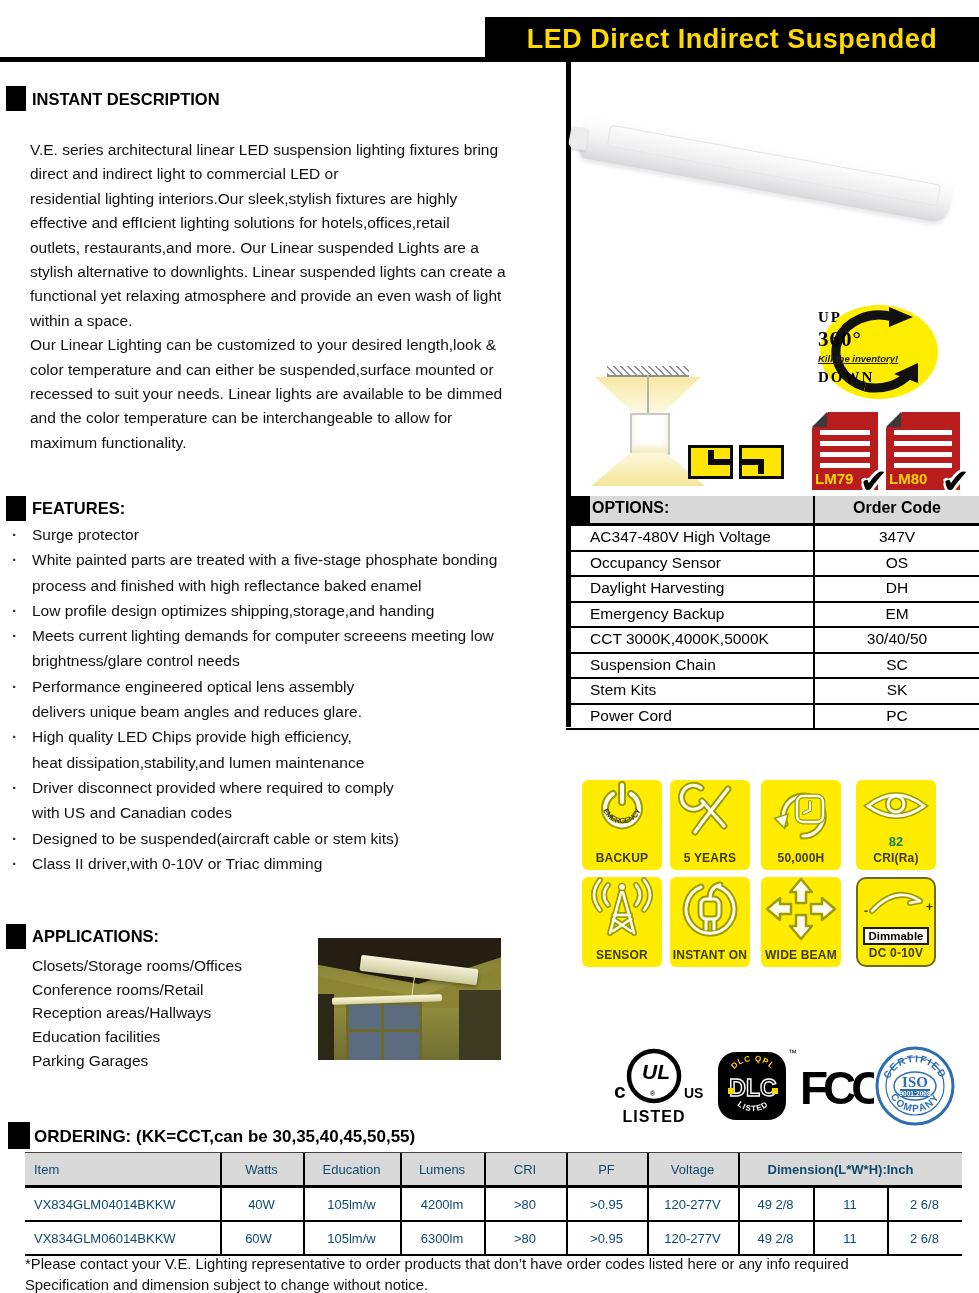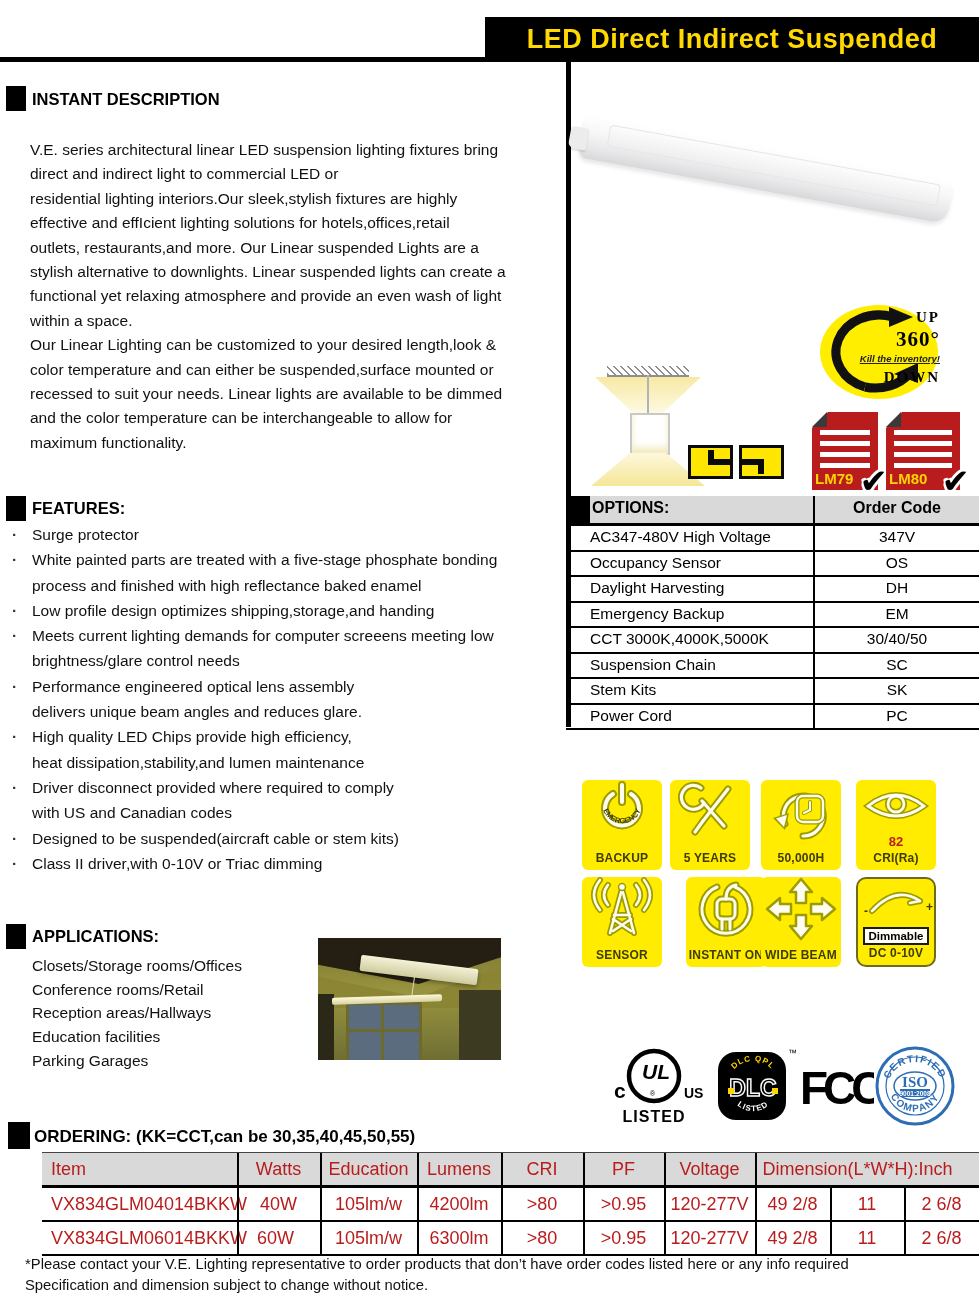--- a/index.html
+++ b/index.html
@@ -88,21 +88,21 @@
             border:3px solid #0a0a0a;box-sizing:border-box;}
   .link-box.l{left:0}.link-box.r{right:0}
   .link-box.l::before{content:"";position:absolute;right:-3px;top:11px;width:22px;height:6px;background:#0a0a0a;}
   .link-box.l::after{content:"";position:absolute;right:16px;top:2px;width:6px;height:15px;background:#0a0a0a;}
   .link-box.r::before{content:"";position:absolute;left:-3px;top:11px;width:22px;height:6px;background:#0a0a0a;}
   .link-box.r::after{content:"";position:absolute;left:16px;top:11px;width:6px;height:15px;background:#0a0a0a;}
 
   
   .badge360{left:818px;top:303px;width:122px;height:98px;}
   .badge360 svg{position:absolute;inset:0;}
-  .b-txt{position:absolute;width:100%;text-align:right;color:#000;
+  .b-txt{position:absolute;width:100%;text-align:left;color:#000;
          font-family:"Liberation Serif",serif;font-weight:700;}
   .b-up{top:6px;font-size:15px;letter-spacing:2px;}
   .b-360{top:24px;font-size:21px;letter-spacing:1px;}
   .b-note{top:50px;font-size:9.5px;font-style:italic;text-decoration:underline;
           font-family:"Liberation Sans",sans-serif;font-weight:700;color:#222;}
   .b-down{top:66px;font-size:15px;letter-spacing:2px;}
 
   
   .lm-doc{width:66px;height:78px;background:#b91c1c;}
   .lm79{left:812px;top:412px;}
@@ -128,35 +128,35 @@
   .opt-row .oc{position:absolute;left:249px;width:164px;top:2px;text-align:center;}
   .opt-vline{position:absolute;left:247px;top:0;bottom:0;width:2px;background:#000;}
 
   
   .icon-grid{left:582px;top:780px;width:362px;height:188px;}
   .yicon{position:absolute;width:80px;height:90px;background:#ffec00;border-radius:6px;}
   .yicon svg{position:absolute;left:0;top:0;}
   .yicon .lbl{position:absolute;bottom:5px;width:100%;text-align:center;
               font-weight:700;font-size:12px;color:#3d3d05;letter-spacing:.2px;}
   .yicon .val{position:absolute;bottom:21px;width:100%;text-align:center;
-              font-weight:700;font-size:13px;color:#b91c1c;}
+              font-weight:700;font-size:13px;color:#15803d;}
   .yi-0{left:0;top:0;}.yi-1{left:88px;top:0;}.yi-2{left:179px;top:0;}.yi-3{left:274px;top:0;}
-  .yi-4{left:0;top:97px;}.yi-5{left:88px;top:97px;margin-left:16px;}.yi-6{left:179px;top:97px;}.yi-7{left:274px;top:97px;border:2px solid #6b6b1a;box-sizing:border-box;border-radius:10px;}
+  .yi-4{left:0;top:97px;}.yi-5{left:88px;top:97px;}.yi-6{left:179px;top:97px;}.yi-7{left:274px;top:97px;border:2px solid #6b6b1a;box-sizing:border-box;border-radius:10px;}
   .dim-box{position:absolute;left:5px;right:5px;bottom:20px;background:#fffef5;border:2px solid #1a1a1a;
            text-align:center;font-weight:700;font-size:11.5px;color:#000;padding:1px 0;}
 
   
   .cert{position:absolute;}
   .c-ul{left:598px;top:1046px;}
   .c-dlc{left:716px;top:1044px;}
   .c-fcc{left:800px;top:1058px;}
   .c-iso{left:874px;top:1044px;}
 
   
-  .ord-table{left:42px;top:1152px;width:937px;font-size:18px;color:#b91c1c;}
+  .ord-table{left:25px;top:1152px;width:937px;font-size:13px;color:#0c4a6e;}
   .ord-row{position:relative;height:32px;border-bottom:2px solid #000;}
   .ord-row.head{background:#d9d9d9;border-top:1.5px solid #444;border-bottom:3px solid #000;}
   .ord-cell{position:absolute;top:0;height:100%;display:flex;align-items:center;justify-content:center;text-align:center;}
   .ord-cell.c-item{justify-content:flex-start;padding-left:9px;box-sizing:border-box;}
   .vl{position:absolute;top:0;bottom:0;width:2px;background:#000;}
 
   .footnote{left:25px;top:1254px;width:940px;font-size:14.8px;line-height:21px;color:#111;}
 </style>
 </head>
 <body>
@@ -548,21 +548,21 @@
 
   <div class="abs ord-table">
     <div class="ord-row head">
       <span class="ord-cell c-item" style="left:0;width:195px;">Item</span>
       <span class="ord-cell" style="left:195px;width:83px;">Watts</span>
       <span class="ord-cell" style="left:278px;width:97px;">Education</span>
       <span class="ord-cell" style="left:375px;width:84px;">Lumens</span>
       <span class="ord-cell" style="left:459px;width:82px;">CRI</span>
       <span class="ord-cell" style="left:541px;width:81px;">PF</span>
       <span class="ord-cell" style="left:622px;width:91px;text-align:center;">Voltage</span>
-      <span class="ord-cell" style="left:713px;width:205px;">Dimension(L*W*H):Inch</span>
+      <span class="ord-cell" style="left:713px;width:205px;font-weight:bold;">Dimension(L*W*H):Inch</span>
       <span class="vl" style="left:195px;"></span>
         <span class="vl" style="left:278px;"></span>
       <span class="vl" style="left:375px;"></span>
         <span class="vl" style="left:459px;"></span>
       <span class="vl" style="left:541px;"></span>
         <span class="vl" style="left:622px;"></span>
       <span class="vl" style="left:713px;"></span>
     </div>
 
     <div class="ord-row">

